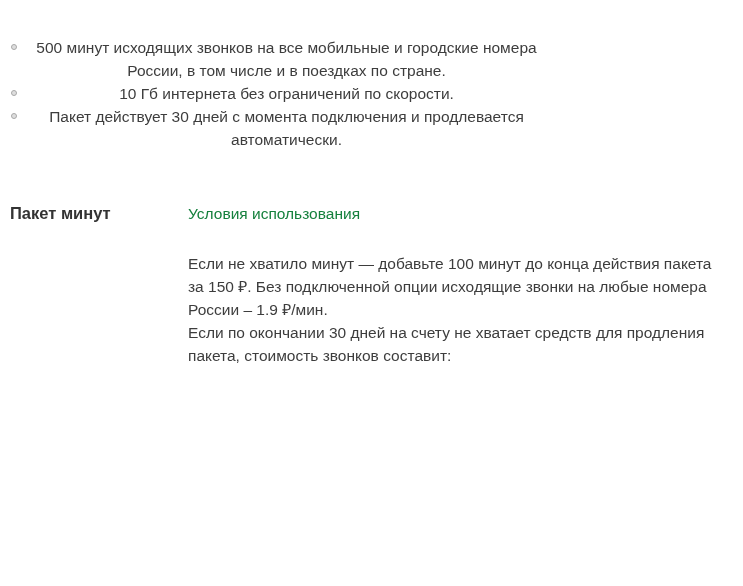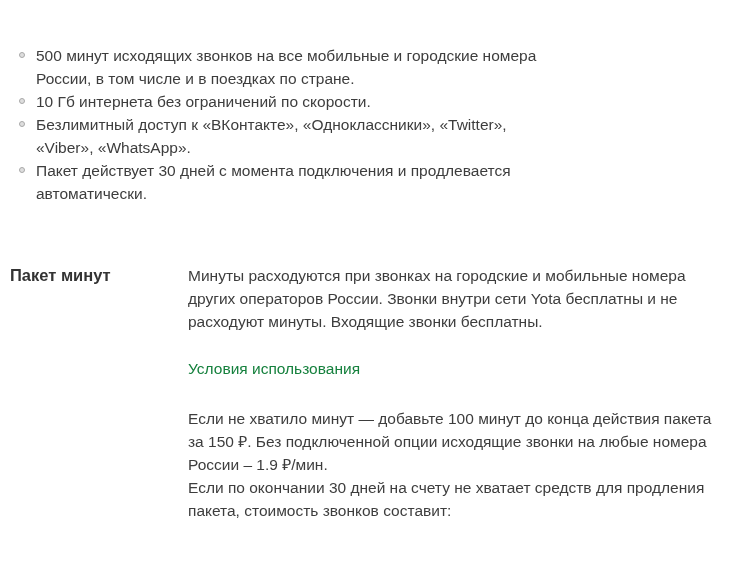--- a/index.html
+++ b/index.html
@@ -19,21 +19,21 @@
   .section + .section { margin-top: 51px; }
   .section-label {
     flex: 0 0 178px;
     width: 178px;
     font-size: 16.5px;
     font-weight: bold;
     color: #333333;
     line-height: 23px;
   }
   .section-content { max-width: 535px; }
-  ul.bullet-list { list-style: none; margin: 8px; padding: 0; }
+  ul.bullet-list { list-style: none; margin: 0; padding: 0; text-align: center; }
   ul.bullet-list li { position: relative; padding-left: 18px; }
   ul.bullet-list li::before {
     content: "";
     position: absolute;
     left: 1px;
     top: 8px;
     width: 4px;
     height: 4px;
     border-radius: 50%;
     background: #dedede;
@@ -59,32 +59,28 @@
   <div class="section">
     <div class="section-content">
       <ul class="bullet-list">
         <li>
           <span>500 минут исходящих звонков на все мобильные и городские номера России, в том числе и в поездках по стране.</span>
         </li>
         <li>
           <span>10 Гб интернета без ограничений по скорости.</span>
         </li>
         <li>
-          <span>Безлимитный доступ к «ВКонтакте», «Одноклассники», «Twitter», «Viber», «WhatsApp».</span>
-        </li>
-        <li>
           <span>Пакет действует 30 дней с момента подключения и продлевается автоматически.</span>
         </li>
       </ul>
     </div>
   </div>
 
   <div class="section">
     <div class="section-label">Пакет минут</div>
     <div class="section-content">
-      <p class="para-intro">Минуты расходуются при звонках на городские и мобильные номера других операторов России. Звонки внутри сети Yota бесплатны и не расходуют минуты. Входящие звонки бесплатны.</p>
       <a class="gray-link">Условия использования</a>
       <p class="para-add-minutes">Если не хватило минут — добавьте 100 минут до конца действия пакета за 150 ₽. Без подключенной опции исходящие звонки на любые номера России – 1.9 ₽/мин.</p>
       <p class="para-renewal">Если по окончании 30 дней на счету не хватает средств для продления пакета, стоимость звонков составит:</p>
     </div>
   </div>
 
 </div>
 
 </body></html>

